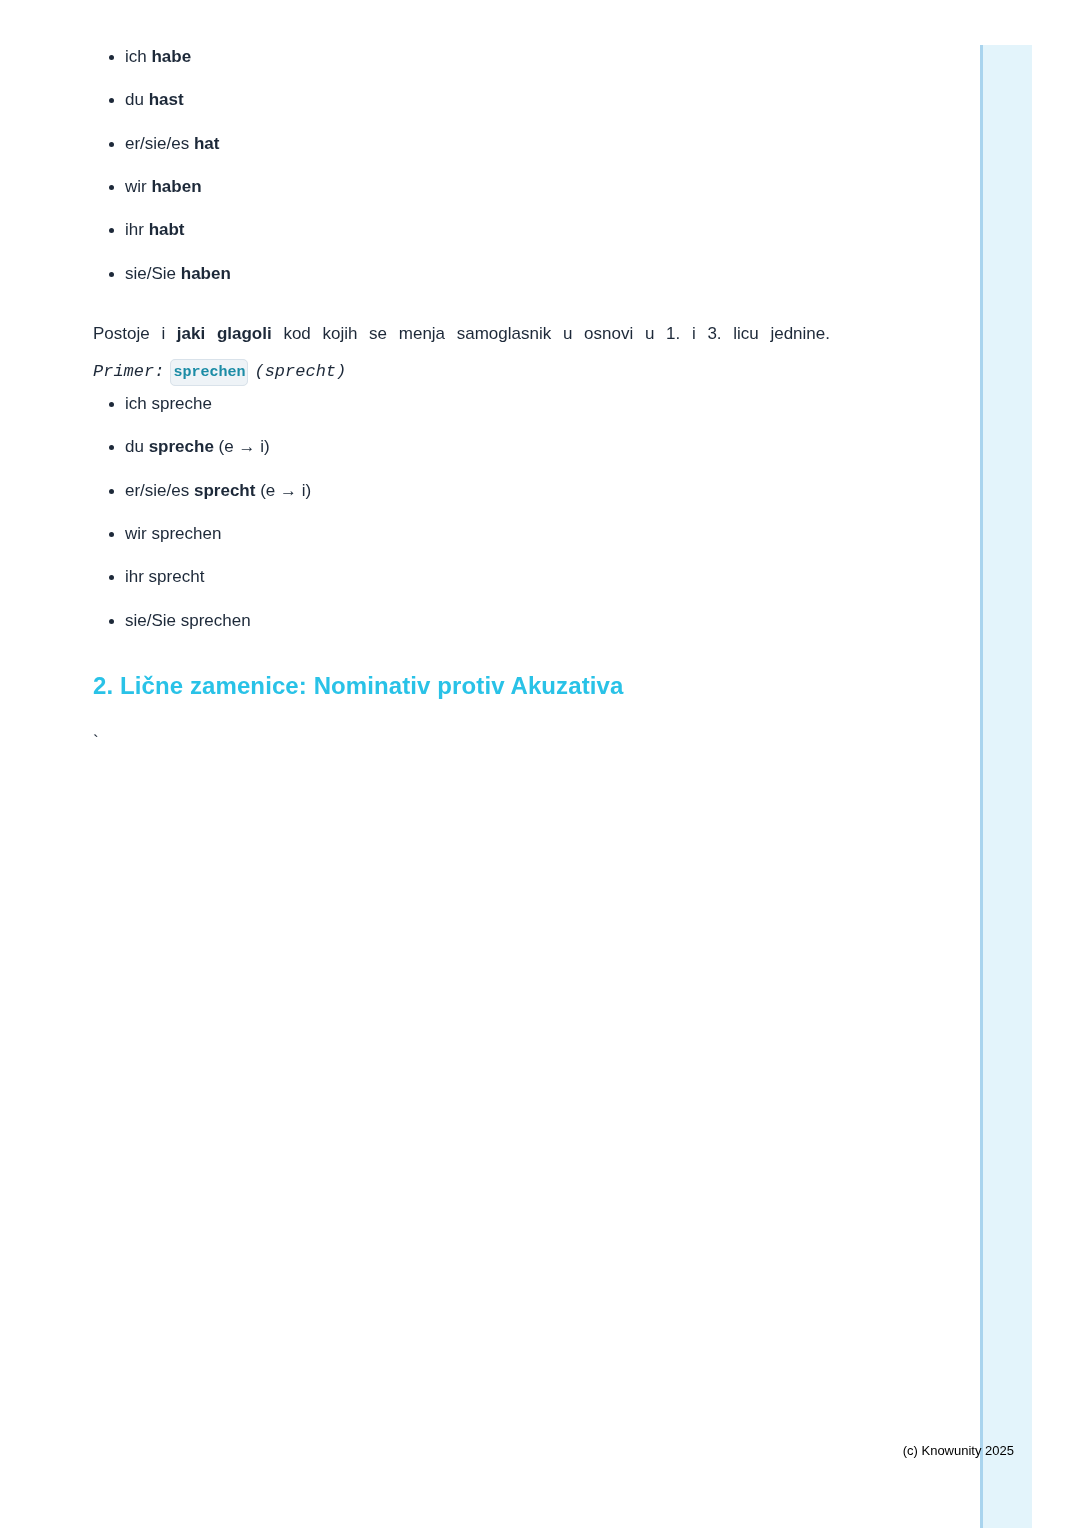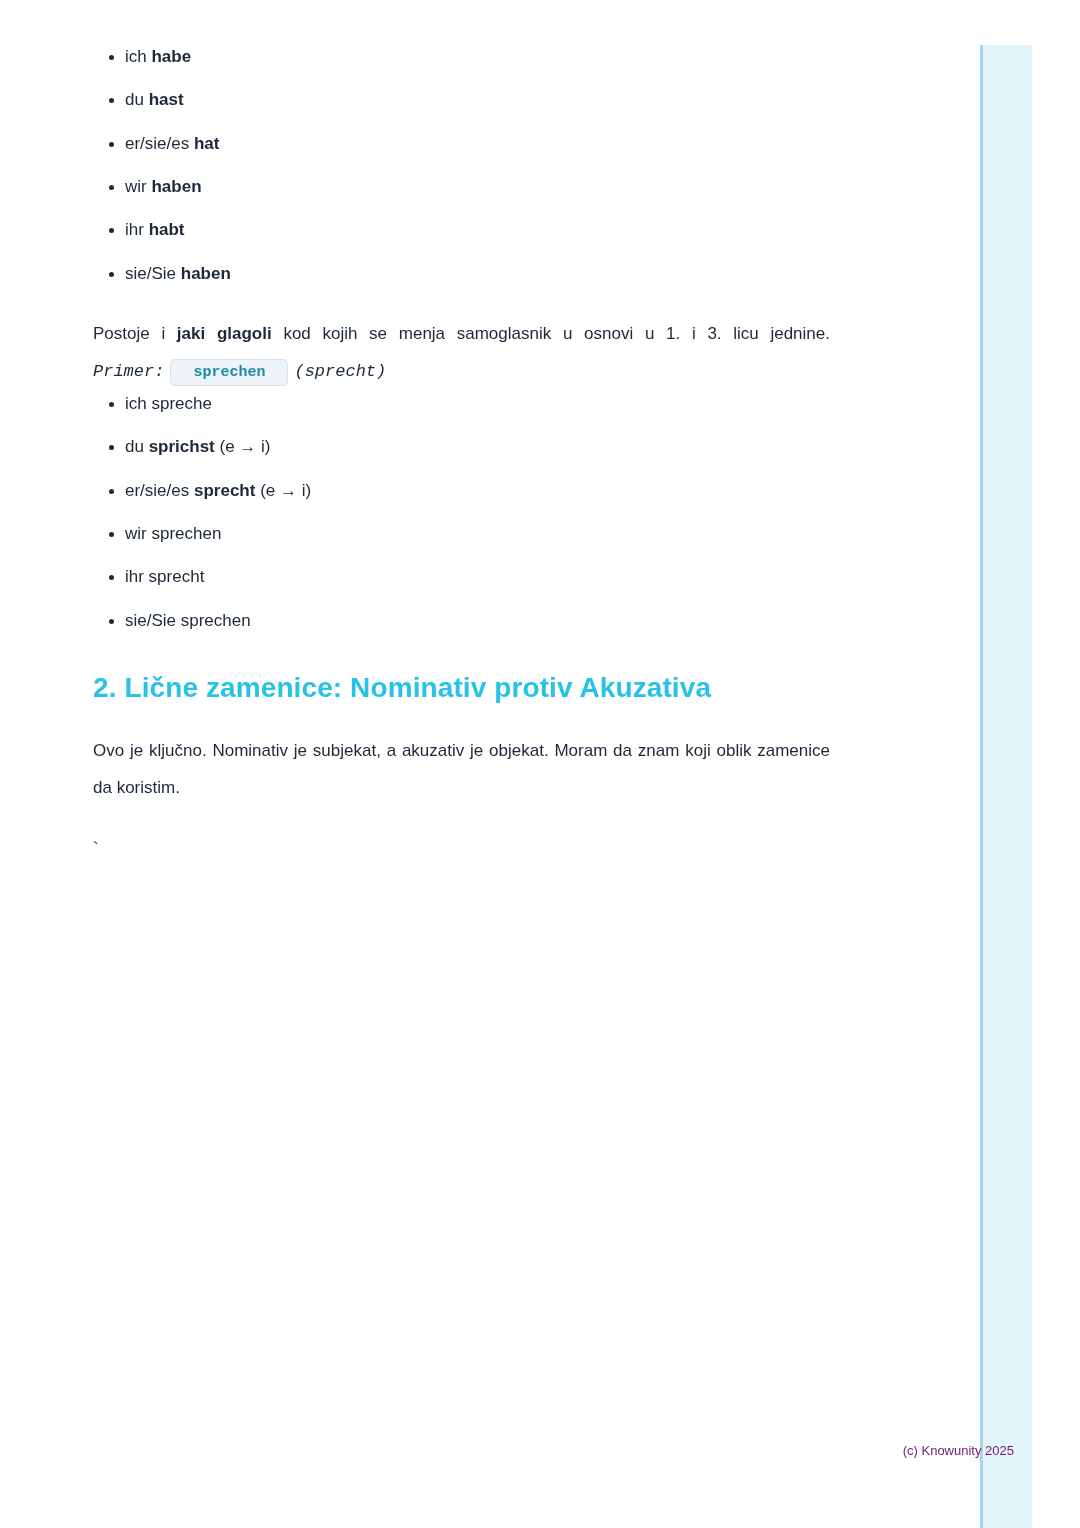--- a/index.html
+++ b/index.html
@@ -64,32 +64,32 @@
   }
 
   .code-chip {
     font-family: "Liberation Mono", "DejaVu Sans Mono", monospace;
     font-weight: 700;
     font-size: 15px;
     color: #1b8ca6;
     background: #eef3f7;
     border: 1px solid #d9e2ea;
     border-radius: 5px;
-    padding: 4px 22px;
+    padding: 4px 2px;
     margin: 0 6px;
     white-space: nowrap;
   }
 
   .list-block {
     margin-top: 28px;
   }
 
   h2.section-heading {
     margin-top: 38px;
-    font-size: 28px;
+    font-size: 24px;
     font-weight: 700;
     color: #29c2e7;
     letter-spacing: 0.1px;
   }
 
   p.after-heading {
     margin-top: 28px;
   }
 
   p.stray {
@@ -97,21 +97,21 @@
     line-height: 1.4;
     font-size: 17px;
   }
 
   .footer {
     position: absolute;
     right: 66px;
     bottom: 70px;
     z-index: 2;
     font-size: 13px;
-    color: #701a75;
+    color: #000000;
   }
 </style>
 </head>
 <body>
 
 <div class="page">
 
   <div class="stripe"></div>
 
   <main class="content">
@@ -122,30 +122,29 @@
       <li><span>er/sie/es </span><strong>hat</strong><span></span></li>
       <li><span>wir </span><strong>haben</strong><span></span></li>
       <li><span>ihr </span><strong>habt</strong><span></span></li>
       <li><span>sie/Sie </span><strong>haben</strong><span></span></li>
     </ul>
 
     <p class="para"><span>Postoje i </span><strong>jaki glagoli</strong><span> kod kojih se menja samoglasnik u osnovi u 1. i 3. licu jednine. </span><em>Primer:</em><code class="code-chip">sprechen</code><em>(sprecht)</em></p>
 
     <ul class="bullet-list list-block">
       <li><span>ich spreche</span><strong></strong><span></span></li>
-      <li><span>du </span><strong>sprichst</strong><span> (e → i)</span></li>
+      <li><span>du </span><strong>spreche</strong><span> (e → i)</span></li>
       <li><span>er/sie/es </span><strong>sprecht</strong><span> (e → i)</span></li>
       <li><span>wir sprechen</span><strong></strong><span></span></li>
       <li><span>ihr sprecht</span><strong></strong><span></span></li>
       <li><span>sie/Sie sprechen</span><strong></strong><span></span></li>
     </ul>
 
     <h2 class="section-heading">2. Lične zamenice: Nominativ protiv Akuzativa</h2>
 
-    <p class="para after-heading">Ovo je ključno. Nominativ je subjekat, a akuzativ je objekat. Moram da znam koji oblik zamenice da koristim.</p>
 
     <p class="stray">`</p>
 
   </main>
 
   <div class="footer">(c) Knowunity 2025</div>
 
 </div>
 
 </body></html>

